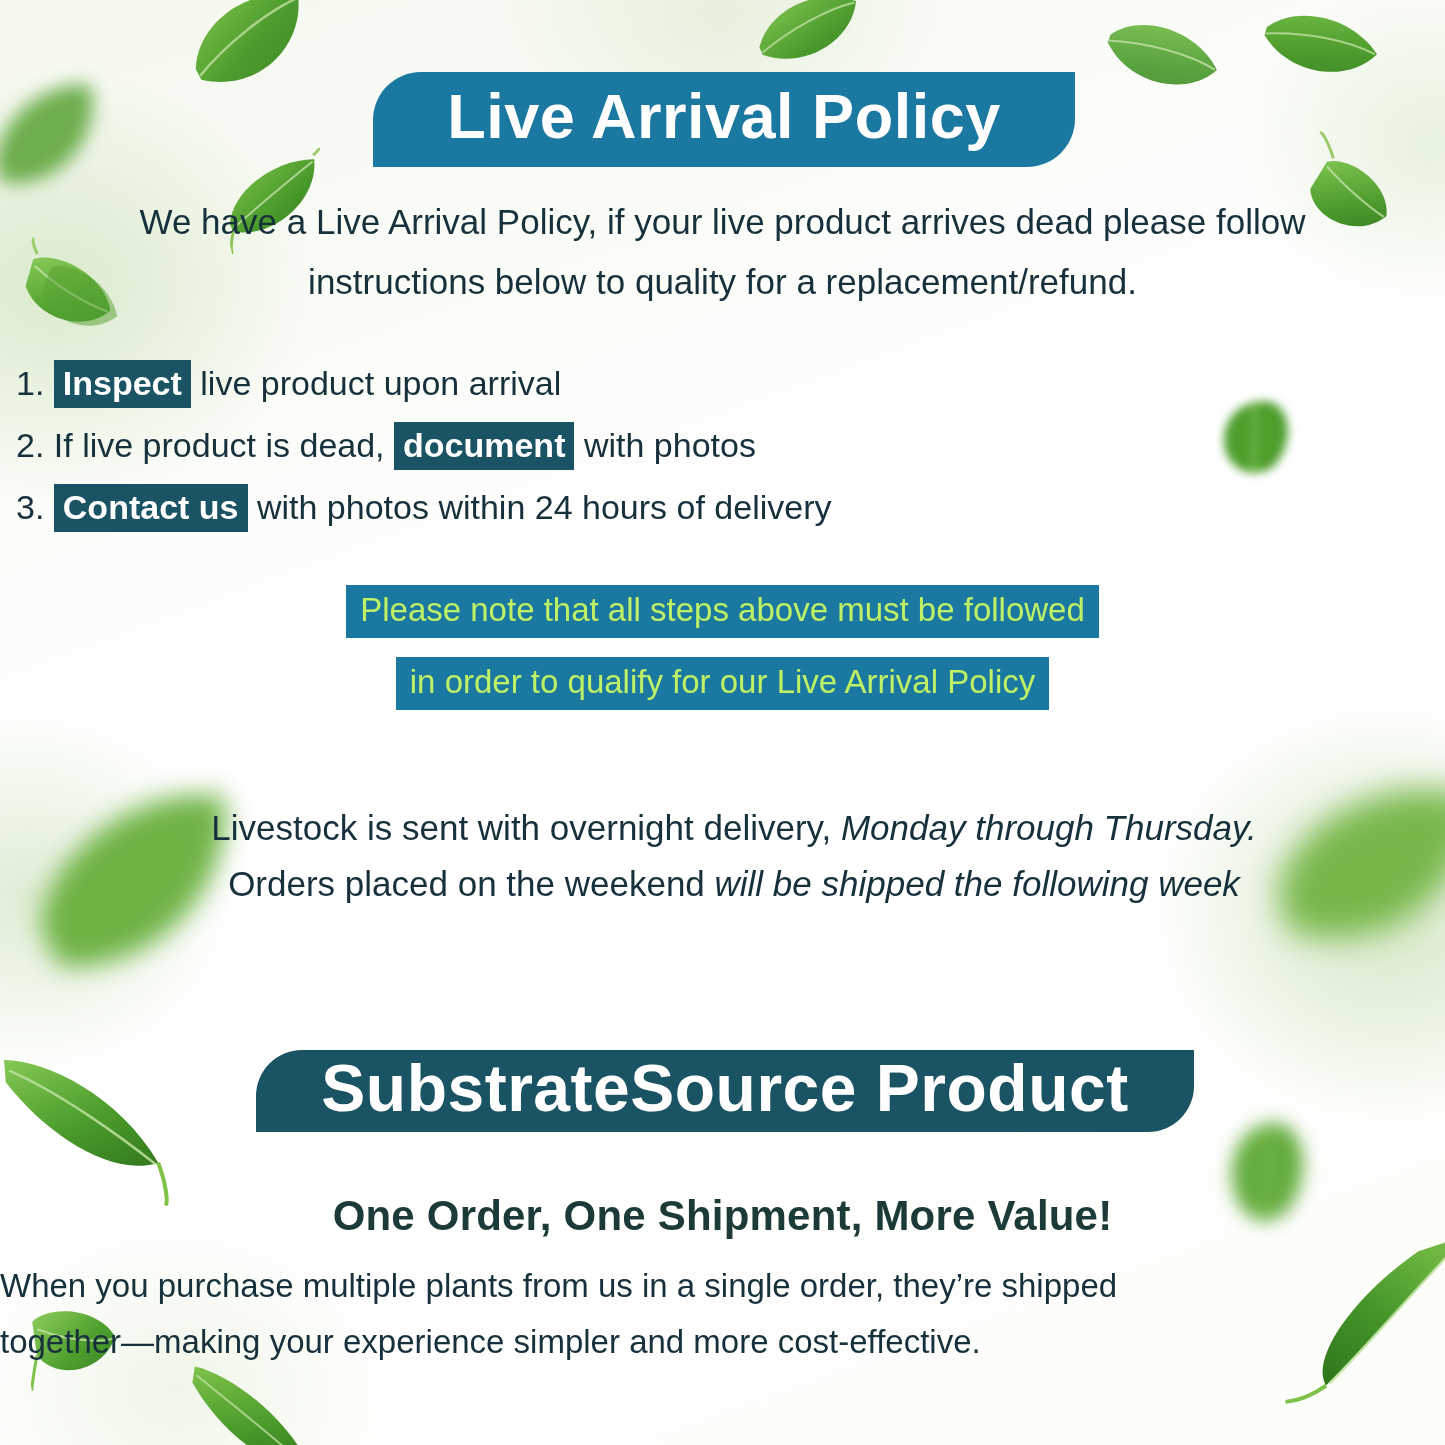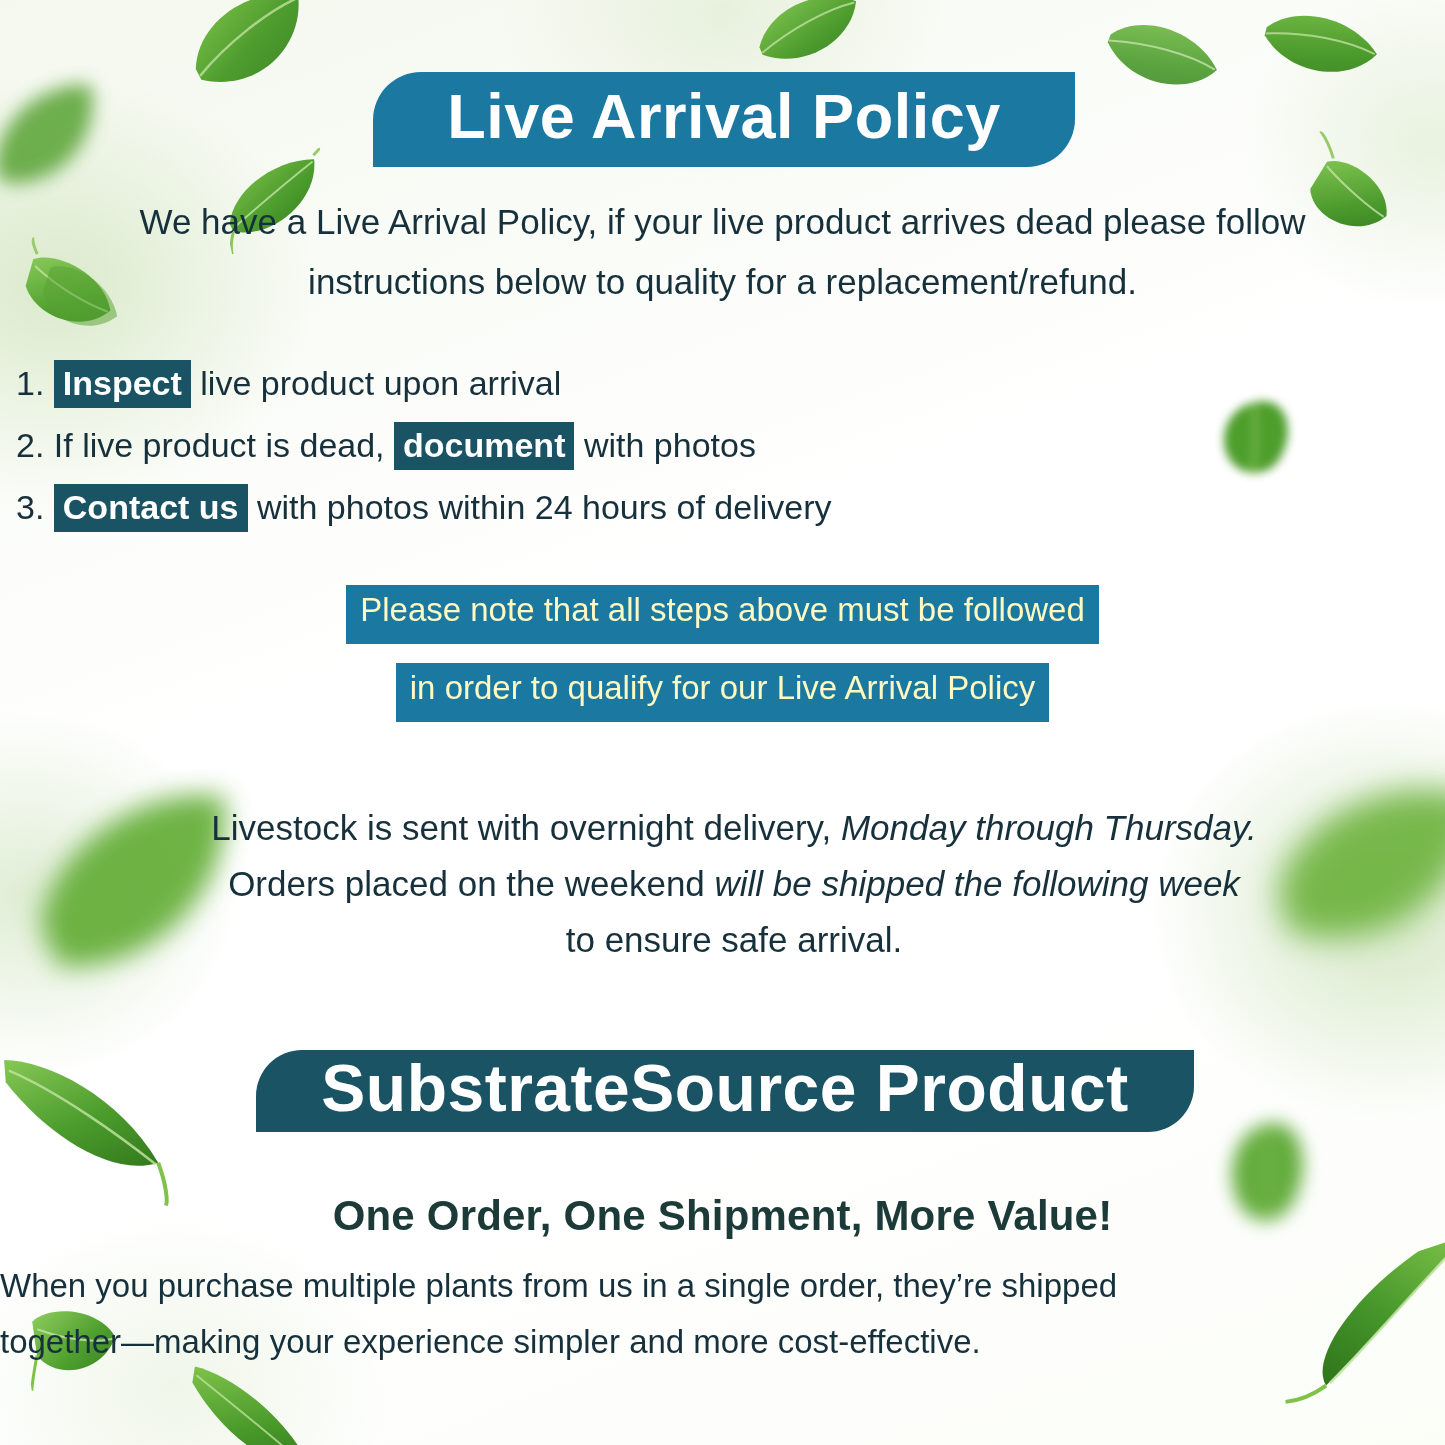--- a/index.html
+++ b/index.html
@@ -122,24 +122,24 @@
   .note {
     position: absolute;
     left: 0;
     right: 0;
     top: 585px;
     text-align: center;
   }
   .note-line {
     display: inline-block;
     background: #1b78a0;
-    color: #fef9c3;
+    color: #bef264;
     font-size: 33px;
     font-weight: 400;
-    padding: 6px 14px 15px 14px;
+    padding: 6px 14px 9px 14px;
     line-height: 38px;
     white-space: nowrap;
   }
   .note-gap { height: 19px; }
 
   
   .livestock {
     position: absolute;
     left: 0;
     right: 0;
@@ -423,21 +423,20 @@
     <div><span class="note-line">in order to qualify for our Live Arrival Policy</span></div>
   </div>
 
   <div class="livestock">
     <div>
       <span>Livestock is sent with overnight delivery, </span><em>Monday through Thursday.</em>
     </div>
     <div>
       <span>Orders placed on the weekend </span><em>will be shipped the following week</em>
     </div>
-    <div>to ensure safe arrival.</div>
   </div>
 
   <div class="banner banner-product">SubstrateSource Product</div>
 
   <div class="subhead">One Order, One Shipment, More Value!</div>
 
   <div class="outro">
     <div>When you purchase multiple plants from us in a single order, they’re shipped</div>
     <div>together—making your experience simpler and more cost-effective.</div>
   </div>

